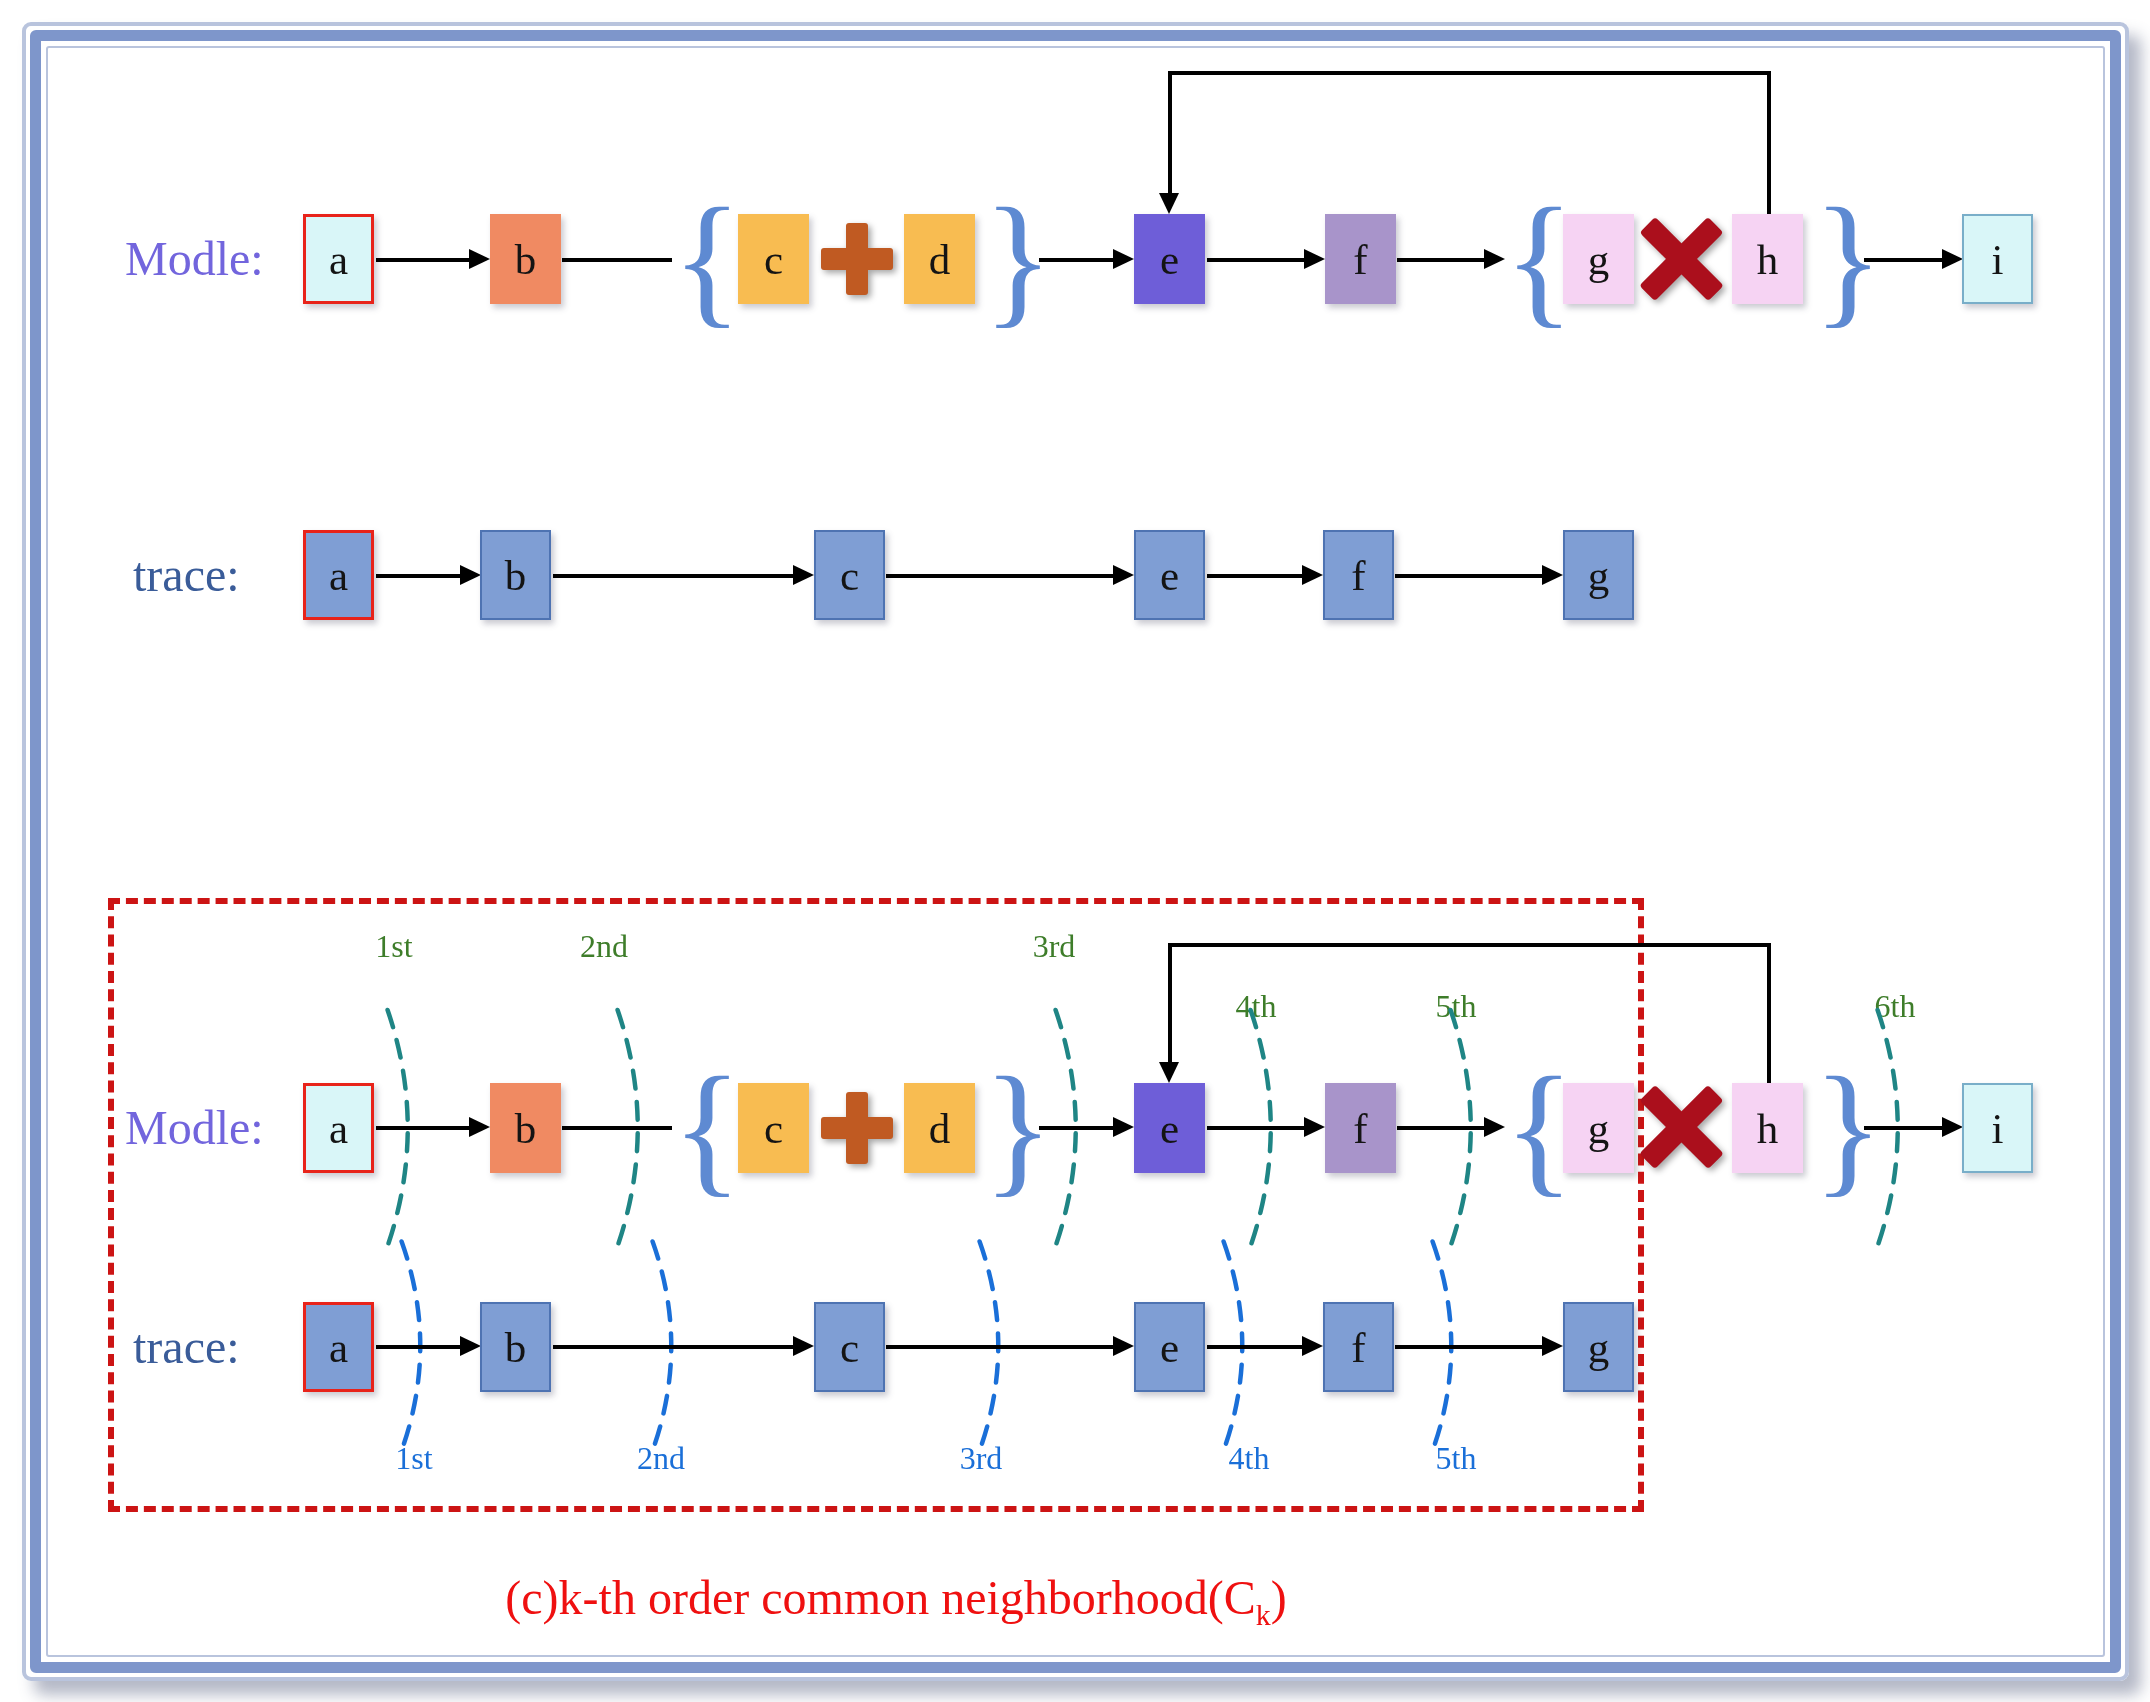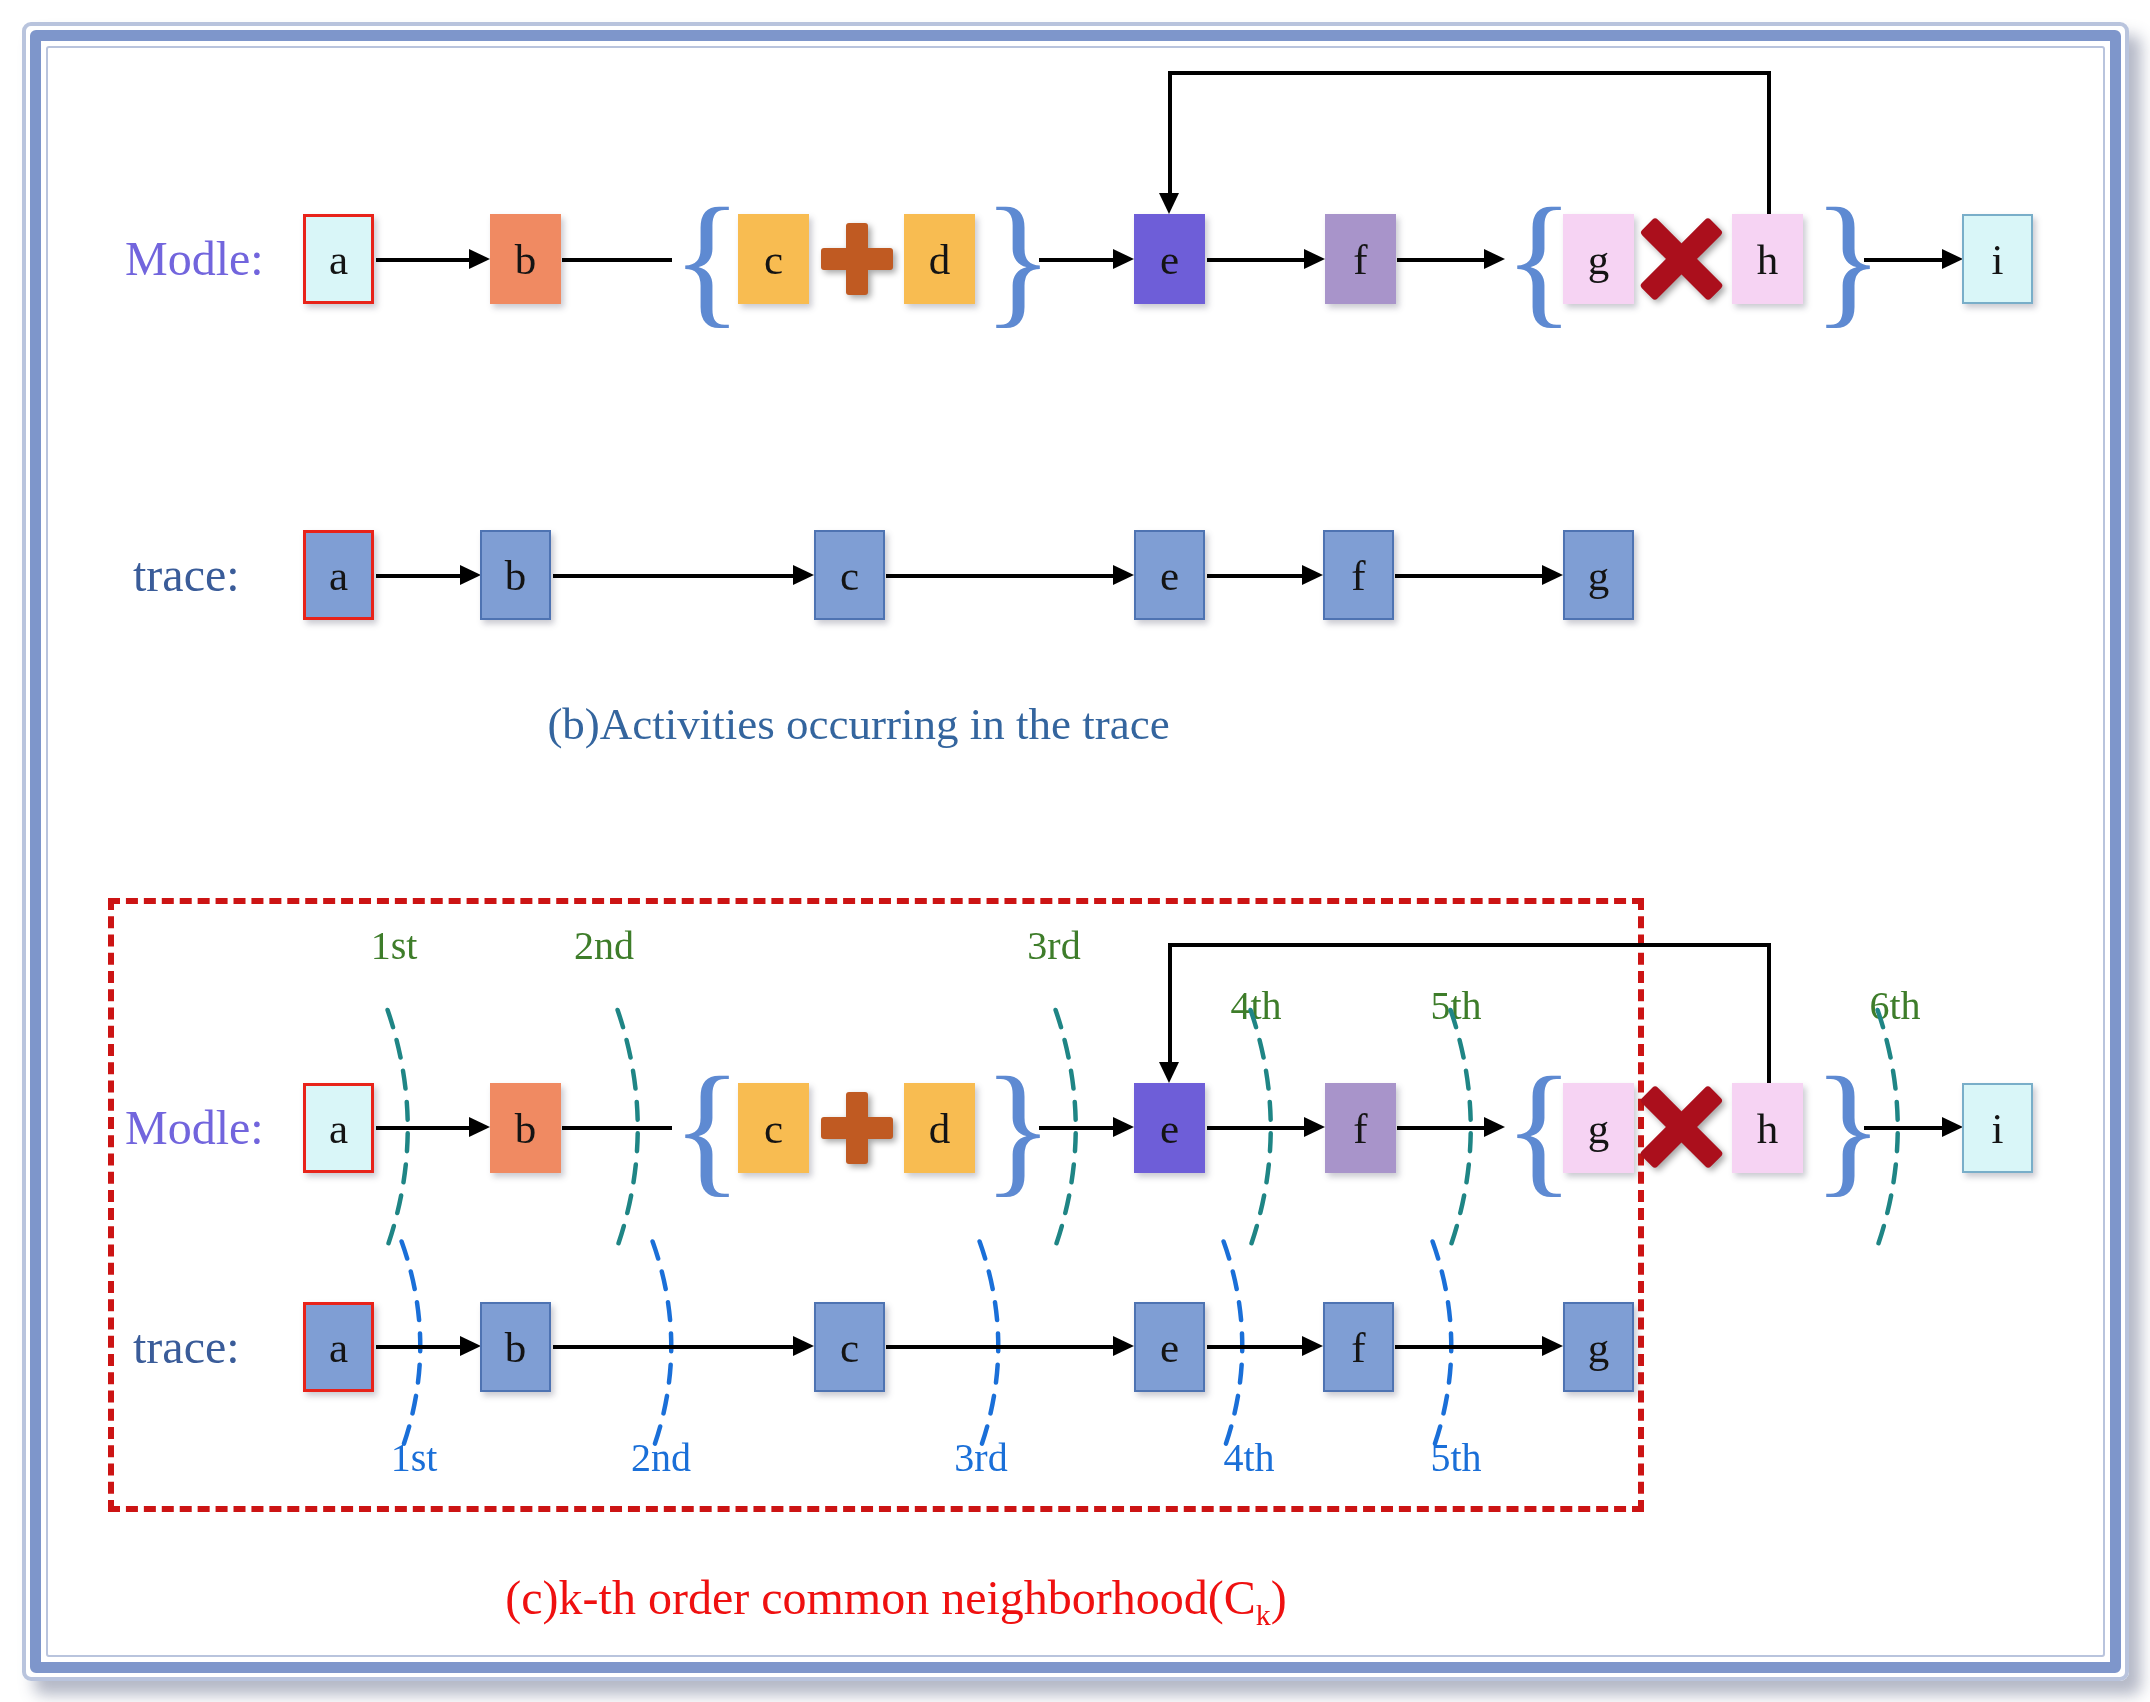--- a/index.html
+++ b/index.html
@@ -63,21 +63,21 @@
                   background:var(--cross-icon,#ab0f1c); border-radius:3.7px; }
   .cross::before { transform:rotate(45deg); }
   .cross::after  { transform:rotate(-45deg); }
 
   
   .arc { position:absolute; }
   .arc-model { color:var(--arc-model,#1f8585); }
   .arc-trace { color:var(--arc-trace,#1a6fd8); }
   .arc path { stroke:currentColor; stroke-width:6; fill:none; stroke-linecap:round; stroke-dasharray:24 18; }
 
-  .order-lbl { position:absolute; transform:translateX(-50%); font-size:40px; line-height:40px; white-space:nowrap;text-align:right; }
+  .order-lbl { position:absolute; transform:translateX(-50%); font-size:32px; line-height:40px; white-space:nowrap;text-align:right; }
   .order-model { color:var(--order-model,#3e7d2a); }
   .order-trace { color:var(--order-trace,#1a6fd8); }
 
   .dashed-box { position:absolute; border:6px dashed var(--dashed-box,#cc1414); }
 </style>
 </head>
 <body>
 
 <div class="canvas">
 
@@ -126,21 +126,20 @@
     <div class="box b-t" style="left:480px;top:530px">b</div>
     <div class="harrow" style="left:553px;top:574px;width:240px"></div>
     <div class="box b-t" style="left:814px;top:530px">c</div>
     <div class="harrow" style="left:886px;top:574px;width:227px"></div>
     <div class="box b-t" style="left:1134px;top:530px">e</div>
     <div class="harrow" style="left:1207px;top:574px;width:95px"></div>
     <div class="box b-t" style="left:1323px;top:530px">f</div>
     <div class="harrow" style="left:1395px;top:574px;width:147px"></div>
     <div class="box b-t" style="left:1563px;top:530px">g</div>
   </div>
-  <div class="caption cap-b" style="left:261px;top:700px;width:1195px">(b)Activities occurring in the trace</div>
 
   <div class="dashed-box" style="left:108px;top:898px;width:1536px;height:614px"></div>
 
   <div>
     <span class="row-label lbl-model" style="left:125px;top:1104px">Modle:</span>
 
     <span class="order-lbl order-model" style="left:394px;top:926px">1st</span>
     <span class="order-lbl order-model" style="left:604px;top:926px">2nd</span>
     <span class="order-lbl order-model" style="left:1054px;top:926px">3rd</span>
     <span class="order-lbl order-model" style="left:1256px;top:986px">4th</span>

